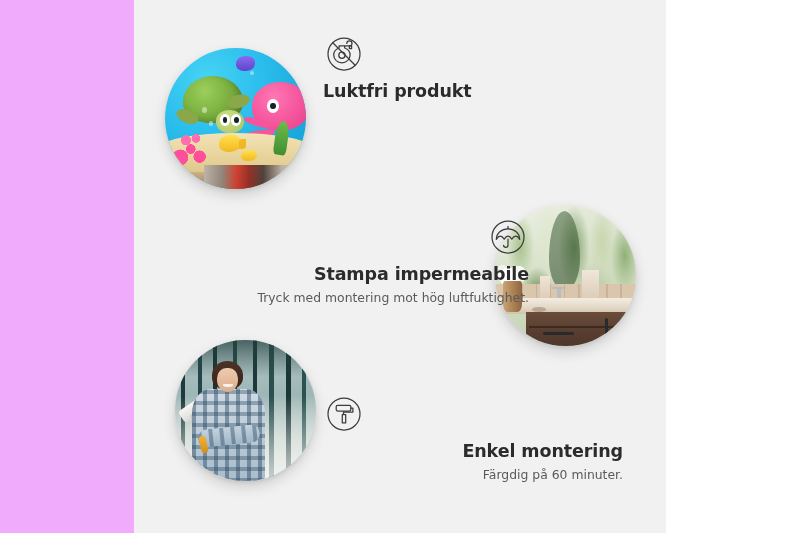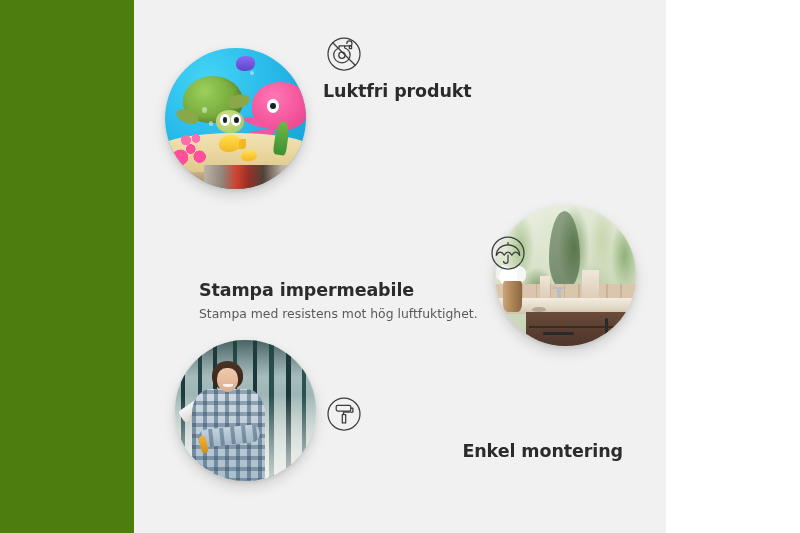--- a/index.html
+++ b/index.html
@@ -2,21 +2,21 @@
 <html><head>
 <meta charset="utf-8">
 <style>
   html,body{margin:0;padding:0;}
   body{
     width:800px;height:533px;
     background:#ffffff;
     font-family:"DejaVu Sans","Liberation Sans",sans-serif;
     overflow:hidden;
   }
-  .stage{position:relative;width:648px;height:533px;background:#4d7c0f;}
+  .stage{position:relative;width:648px;height:533px;background:#f0abfc;}
   .panel{
     position:absolute;left:134px;top:0;width:532px;height:533px;
     background:#f1f1f1;
     overflow:hidden;
   }
 
   
   .photo{
     position:absolute;border-radius:50%;
     overflow:hidden;
@@ -242,21 +242,21 @@
   .icon-wrap svg{display:block;width:42px;height:42px;}
   .f-title{
     font-size:17.5px;font-weight:700;color:#2b2b2b;
     letter-spacing:-0.1px;margin:6px 0 4px 0;line-height:1.2;
   }
   .f-body{
     font-size:12.4px;color:#5a5a5a;line-height:1.45;margin:0;
   }
 
   #feat-odour{left:189px;top:33px;width:300px;text-align:left;}
-  #feat-water{left:65px;top:232px;width:330px;text-align:left;}
+  #feat-water{left:65px;top:216px;width:330px;text-align:right;}
   #feat-water .icon-wrap{margin-left:auto;}
   #feat-mount{left:189px;top:393px;width:300px;text-align:right;}
 </style>
 </head>
 <body>
 
 <div class="stage">
   <div class="panel">
 
     <div class="photo" id="photo-sea">
@@ -326,21 +326,21 @@
       <span class="icon-wrap">
         <svg viewBox="0 0 42 42" fill="none" stroke="#3c3c3c" stroke-width="1.25" stroke-linecap="round" stroke-linejoin="round">
           <circle cx="21" cy="21" r="16"></circle>
           <path d="M9.4 23.2c0-6 5.2-10.4 11.6-10.4s11.6 4.4 11.6 10.4"></path>
           <path d="M9.4 23.2c1.2-2 2.7-3 3.9-3s2.7 1 3.9 3c1.2-2 2.7-3 3.8-3s2.6 1 3.8 3c1.2-2 2.7-3 3.9-3s2.7 1 3.9 3"></path>
           <path d="M21 12.8v-2.2"></path>
           <path d="M21 23.2v6.1c0 1.2-1 2.1-2.2 2.1s-2.2-.9-2.2-2.1"></path>
         </svg>
       </span>
       <div class="f-title">Stampa impermeabile</div>
-      <p class="f-body">Stampa med resistens mot hög luftfuktighet.</p>
+      <p class="f-body">Tryck med montering mot hög luftfuktighet.</p>
     </div>
 
     <div class="photo" id="photo-forest">
       <div class="inner">
         <div class="forest"></div>
         <div class="canopy"></div>
         <div class="haze"></div>
         <div class="roller-pad"></div>
         <div class="roller-rod"></div>
         <div class="shirt"></div>
@@ -355,16 +355,17 @@
     <div class="feature" id="feat-mount">
       <span class="icon-wrap">
         <svg viewBox="0 0 42 42" fill="none" stroke="#3c3c3c" stroke-width="1.25" stroke-linecap="round" stroke-linejoin="round">
           <circle cx="21" cy="21" r="16"></circle>
           <rect x="13.2" y="12.4" width="14.6" height="5.6" rx="1.4"></rect>
           <path d="M27.8 15.2h2.1v3.9h-9.4"></path>
           <path d="M20.5 19.1v2.4h-1.2v8.4h3.4v-8.4h-1.2"></path>
         </svg>
       </span>
       <div class="f-title">Enkel montering</div>
+      <p class="f-body">Färgdig på 60 minuter.</p>
     </div>
 
   </div>
 </div>
 
 </body></html>

